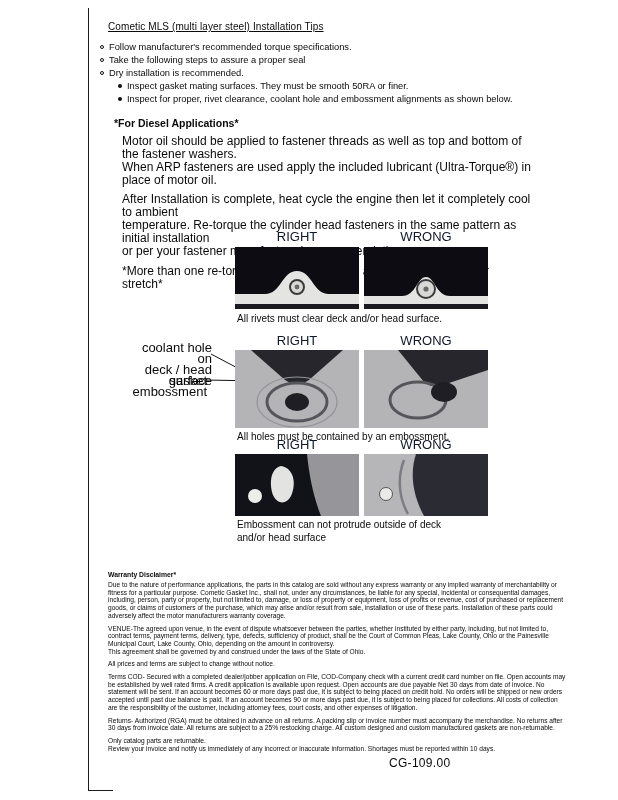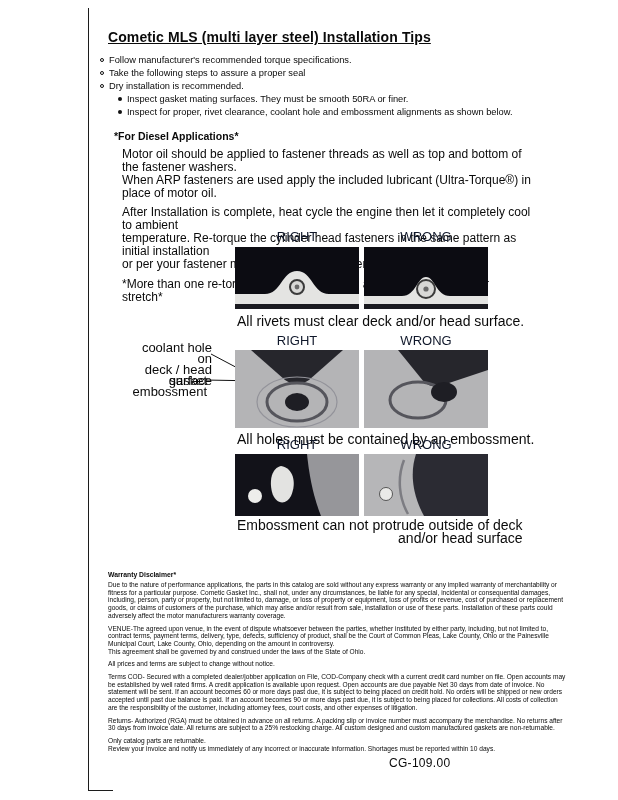--- a/index.html
+++ b/index.html
@@ -5,35 +5,35 @@
   * { margin:0; padding:0; box-sizing:border-box; }
   html,body { background:#ffffff; }
   .page {
     position:relative; width:618px; height:800px; background:#fff;
     font-family:"Liberation Sans", sans-serif; color:#0a0a0a; overflow:hidden;
   }
   .vrule { position:absolute; left:88px; top:8px; width:1px; height:782px; background:#1c1c1c; }
   .corner-rule { position:absolute; left:88px; top:790px; width:25px; height:1px; background:#1c1c1c; }
 
   .content { position:absolute; left:99px; top:21px; width:440px; }
-  .title { font-size:14px; font-weight:bold; text-decoration:underline; margin:8px 0 9px 9px; letter-spacing:.1px; }
+  .title { font-size:10px; font-weight:normal; text-decoration:underline; margin:0 0 9px 9px; letter-spacing:.1px; }
 
   .b1, .b2 { display:flex; font-size:9.3px; line-height:13px; }
   .mk1 { width:4px; height:4px; border:1px solid #111; border-radius:50%; margin:4px 5px 0 1px; flex:0 0 auto; }
   .mk2 { width:4px; height:4px; background:#111; border-radius:50%; margin:4px 5px 0 1px; flex:0 0 auto; }
   .sub { margin-left:18px; }
 
   .diesel { margin:11px 0 0 15px; }
   .dheading { font-size:10.5px; font-weight:bold; }
   .para { font-size:12px; line-height:13px; white-space:pre-line; margin:6px 8px 0; }
   .note { margin-top:7px; }
 
   .dg-label { position:absolute; width:124px; text-align:center; font-size:13px; color:#0f172a; }
   .dg-img { position:absolute; display:block; }
-  .dg-caption { position:absolute; font-size:14px; color:#0a0a0a;text-align:right; }
+  .dg-caption { position:absolute; font-size:10px; color:#0a0a0a; }
   .caption3 { line-height:12.5px; white-space:pre-line; }
   .callout { position:absolute; font-size:13px; line-height:11px; text-align:right; white-space:pre-line; }
   .leader { position:absolute; pointer-events:none; }
 
   .warranty { position:absolute; left:108px; top:571px; width:500px; }
   .wh { font-size:6.8px; font-weight:bold; margin-bottom:3px; }
   .wp { font-size:6.6px; line-height:7.7px; white-space:pre-line; margin:0 0 5px; }
   .wp.tight { margin-bottom:0; }
 
   .footer { position:absolute; left:389px; top:756px; font-size:12px; letter-spacing:.3px; }

